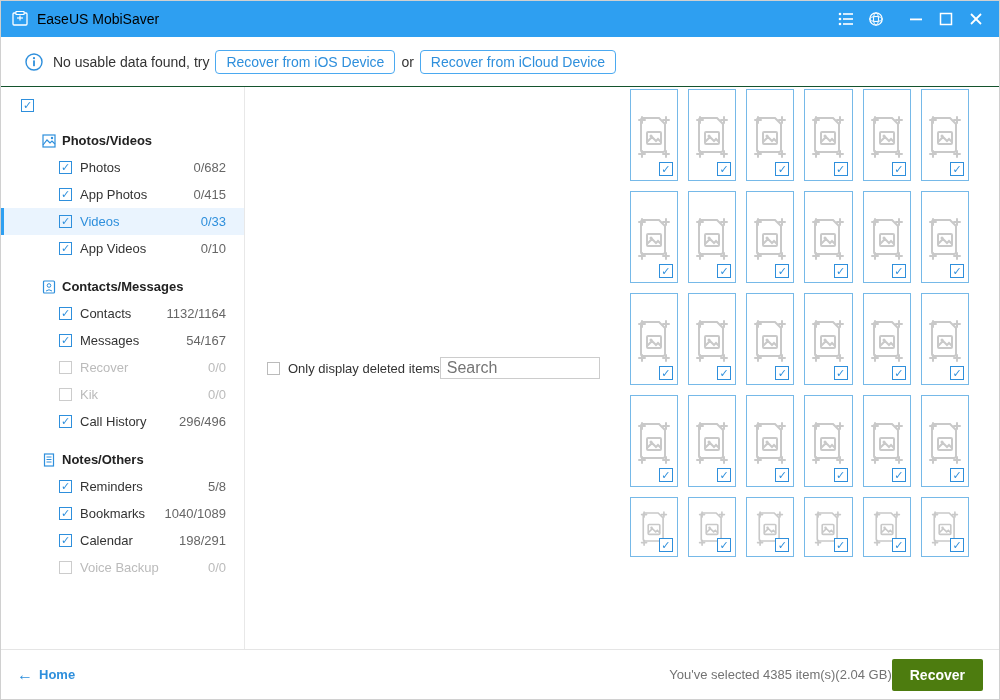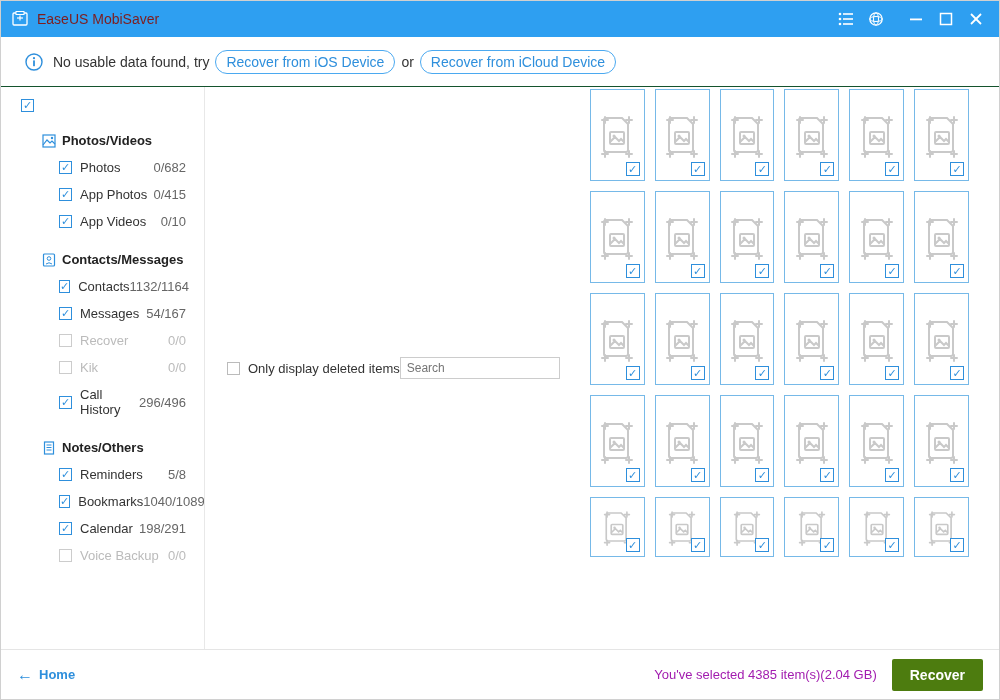--- a/index.html
+++ b/index.html
@@ -1,27 +1,27 @@
 <!DOCTYPE html>
 <html><head>
 <meta charset="utf-8">
 <style>
 * { margin: 0; padding: 0; box-sizing: border-box; font-family: -apple-system, BlinkMacSystemFont, "Segoe UI", Arial, sans-serif; }
 body { background: #f0f0f0; display: flex; justify-content: center; align-items: flex-start; }
 .window { width: 1000px; height: 700px; background: #fff; border: 1px solid #d0d0d0; display: flex; flex-direction: column; position: relative; }
-.titlebar { height: 36px; background: #2e9ff1; color: #7f1d1d; display: flex; align-items: center; padding: 0 10px; font-size: 14px; }
+.titlebar { height: 36px; background: #2e9ff1; color: #000000; display: flex; align-items: center; padding: 0 10px; font-size: 14px; }
 .titlebar .logo { width: 18px; height: 18px; margin-right: 8px; display: flex; align-items: center; justify-content: center; }
 .titlebar .title { flex: 0 0 auto; }
 .titlebar .spacer { flex: 1; }
 .titlebar .tb-icon { width: 26px; height: 26px; display: flex; align-items: center; justify-content: center; margin-left: 4px; cursor: pointer; }
 .infobar { padding: 13px 24px 12px; display: flex; align-items: center; font-size: 14px; color: #333; border-bottom: 1px solid #14532d; }
 .infobar .info-icon { width: 18px; height: 18px; margin-right: 10px; display:flex; align-items:center; justify-content:center; }
-.infobar .link-btn { border: 1px solid #4ba9f0; color: #2e8fdc; padding: 3px 10px; border-radius: 12px; margin: 0 6px; cursor: pointer; }
+.infobar .link-btn { border: 1px solid #4ba9f0; color: #2e8fdc; padding: 3px 10px; border-radius: 4px; margin: 0 6px; cursor: pointer; }
 .content { flex: 1; display: flex; overflow: hidden; }
-.sidebar { width: 204px; border-right: 1px solid #e8e8e8; padding: 10px 0 0 0; overflow-y: auto; font-size: 13px; color: #333; }
+.sidebar { width: 244px; border-right: 1px solid #e8e8e8; padding: 10px 0 0 0; overflow-y: auto; font-size: 13px; color: #333; }
 .sb-master { padding: 0 0 4px 20px; }
 .sb-check { width: 13px; height: 13px; border: 1px solid #2e8fdc; display: inline-flex; align-items:center; justify-content:center; vertical-align: middle; cursor:pointer; }
 .sb-check.checked::after { content: "✓"; color: #2e8fdc; font-size: 11px; line-height: 1; }
 .sb-check.disabled { border-color: #ccc; cursor: default; }
 .sb-group { margin-top: 14px; }
 .sb-group-header { display: flex; align-items: center; padding: 3px 18px 6px 40px; font-weight: 600; color: #222; position: relative; }
 .sb-group-header { padding-left: 40px; }
 .sb-group-header .grp-icon-wrap { width: 16px; margin-right: 5px; display:flex; align-items:center; justify-content:center; }
 .sb-item { display: flex; align-items: center; padding: 6px 18px 6px 58px; cursor: pointer; position: relative; }
 .sb-item .sb-check { margin-right: 8px; }
@@ -29,35 +29,35 @@
 .sb-item .count { color: #666; }
 .sb-item.active { background: #eaf4fe; }
 .sb-item.active::before { content: ""; position:absolute; left:0; top:0; bottom:0; width:3px; background:#2e9ff1; }
 .sb-item.active .label, .sb-item.active .count { color: #2e8fdc; }
 .sb-item.disabled .label, .sb-item.disabled .count { color: #bbb; }
 .main { flex: 1; display: flex; flex-direction: row; }
 .toolbar { display: flex; align-items: center; padding: 10px 16px 10px 22px; }
 .toolbar .tb-check { width: 13px; height: 13px; border: 1px solid #bbb; margin-right: 8px; display:inline-block; cursor:pointer; }
 .toolbar .lbl { font-size: 13px; color: #333; }
 .toolbar .spacer { flex: 1; }
-.toolbar .search { width: 160px; height: 22px; border: 1px solid #ccc; font-size: 12px; padding: 2px 6px; }
+.toolbar .search { width: 160px; height: 22px; border: 1px solid #ccc; font-size: 16px; padding: 2px 6px; }
 .grid-wrap { flex: 1; overflow-y: auto; padding: 2px 30px 6px 14px; position: relative; }
 .grid { display: grid; grid-template-columns: repeat(6, 1fr); gap: 10px 10px; }
 .thumb { height: 92px; border: 1px solid #76b9e8; position: relative; display:flex; align-items:center; justify-content:center; background:#fff; cursor:pointer; }
 .thumb.short { height: 60px; }
 .thumb .th-check { position: absolute; right: 4px; bottom: 4px; width: 14px; height: 14px; border: 1px solid #2e8fdc; background:#fff; display:flex; align-items:center; justify-content:center; font-size: 11px; color:#2e8fdc; }
 .thumb .th-check::after { content:"✓"; }
 .grid-wrap::-webkit-scrollbar { width: 10px; }
 .grid-wrap::-webkit-scrollbar-thumb { background: #c9c9c9; border-radius: 5px; }
 .grid-wrap::-webkit-scrollbar-track { background: transparent; }
 .footer { height: 50px; border-top: 1px solid #e5e5e5; display: flex; align-items: center; padding: 0 16px; font-size: 13px; }
 .footer .home { color: #2e8fdc; font-weight: 600; display: flex; align-items: center; cursor: pointer; }
 .footer .home .arrow { margin-right: 6px; font-size: 16px; }
 .footer .spacer { flex: 1; }
-.footer .status { color: #a21caf; margin-right: 15px; }
+.footer .status { color: #737373; margin-right: 0; }
 .footer .recover { background: #4d7c0f; color: #fff; border: none; padding: 8px 18px; font-size: 14px; font-weight: 600; cursor: pointer; border-radius: 2px; }
 svg { display: block; }
 </style>
 </head>
 <body>
 
 <div class="window">
 
   <div class="titlebar">
     <span class="logo">
@@ -140,20 +140,25 @@
             <div class="sb-item">
               <span class="sb-check checked"></span>
               <span class="label">Photos</span>
               <span class="count">0/682</span>
             </div>
             <div class="sb-item">
               <span class="sb-check checked"></span>
               <span class="label">App Photos</span>
               <span class="count">0/415</span>
             </div>
+            <div class="sb-item active">
+              <span class="sb-check checked"></span>
+              <span class="label">Videos</span>
+              <span class="count">0/33</span>
+            </div>
             <div class="sb-item">
               <span class="sb-check checked"></span>
               <span class="label">App Videos</span>
               <span class="count">0/10</span>
             </div>
           </div>
           <div class="sb-group">
             <div class="sb-group-header">
               <span class="grp-icon-wrap">
                 <svg width="14" height="14" viewBox="0 0 14 14">

